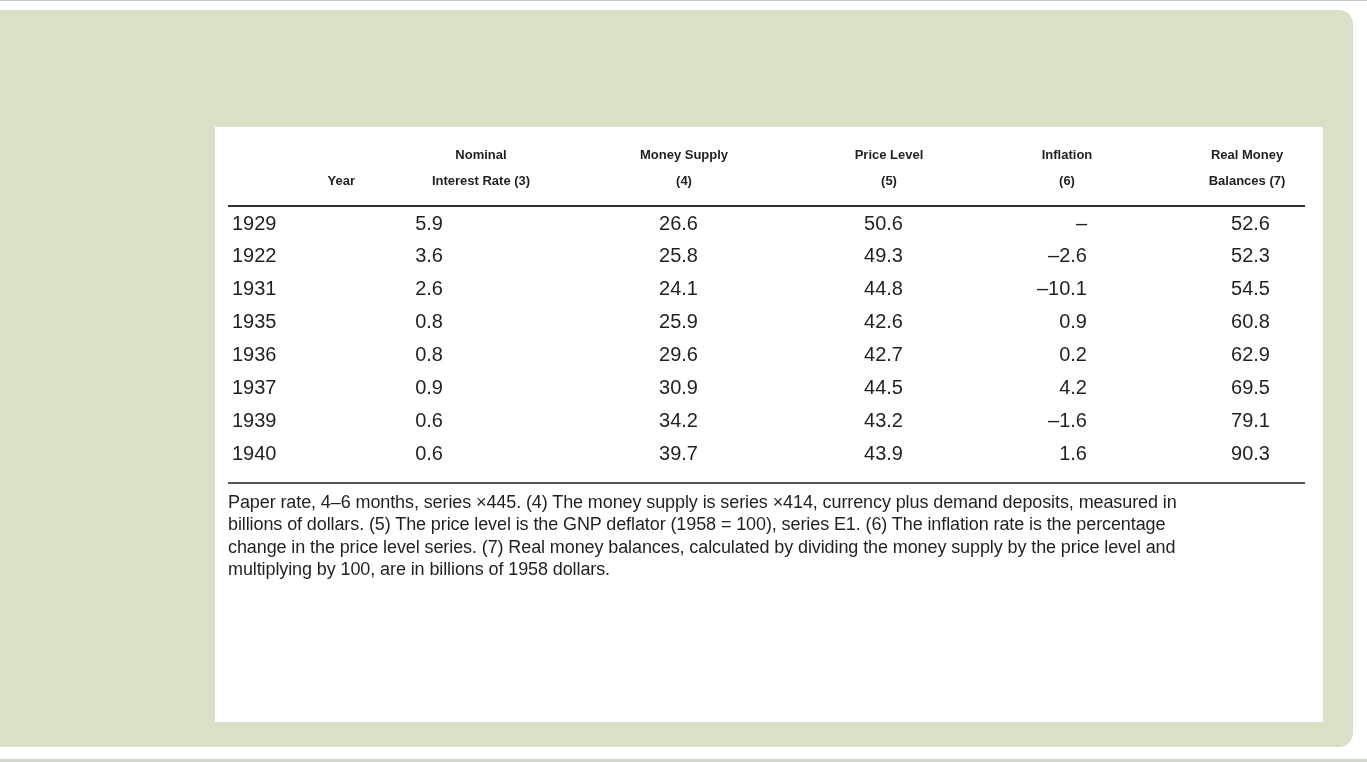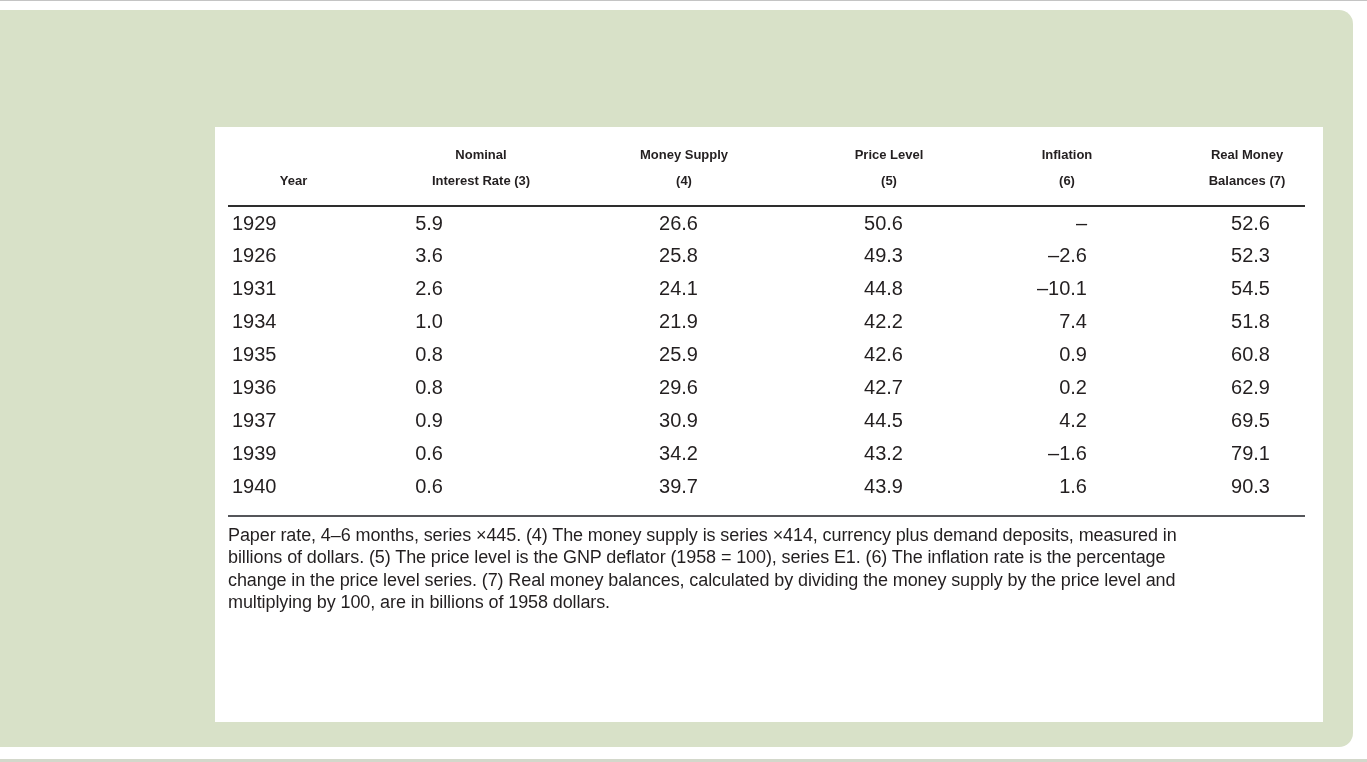--- a/index.html
+++ b/index.html
@@ -52,21 +52,21 @@
   thead th{
     font-weight:bold;
     font-size:13px;
     line-height:26px;
     text-align:center;
     vertical-align:bottom;
     padding:2px 0 11px 0;
     border-bottom:2px solid var(--header-rule);
     color:var(--text);
   }
-  thead th.c0{text-align:center;padding-left:4px;}
+  thead th.c0{text-align:right;padding-left:4px;}
   thead th.c4{padding-right:28px;}
   thead th.c5{padding-left:44px;}
   tbody td{
     height:33px;
     font-size:20px;
     vertical-align:middle;
     white-space:nowrap;
     color:var(--text);
   }
   tbody td.c0{text-align:left;padding-left:4px;}
@@ -134,42 +134,34 @@
     <tbody id="table-body">
         <tr>
           <td class="c0">1929</td>
           <td class="c1">5.9</td>
           <td class="c2">26.6</td>
           <td class="c3">50.6</td>
           <td class="c4">–</td>
           <td class="c5">52.6</td>
         </tr>
         <tr>
-          <td class="c0">1926</td>
+          <td class="c0">1922</td>
           <td class="c1">3.6</td>
           <td class="c2">25.8</td>
           <td class="c3">49.3</td>
           <td class="c4">–2.6</td>
           <td class="c5">52.3</td>
         </tr>
         <tr>
           <td class="c0">1931</td>
           <td class="c1">2.6</td>
           <td class="c2">24.1</td>
           <td class="c3">44.8</td>
           <td class="c4">–10.1</td>
           <td class="c5">54.5</td>
-        </tr>
-        <tr>
-          <td class="c0">1934</td>
-          <td class="c1">1.0</td>
-          <td class="c2">21.9</td>
-          <td class="c3">42.2</td>
-          <td class="c4">7.4</td>
-          <td class="c5">51.8</td>
         </tr>
         <tr>
           <td class="c0">1935</td>
           <td class="c1">0.8</td>
           <td class="c2">25.9</td>
           <td class="c3">42.6</td>
           <td class="c4">0.9</td>
           <td class="c5">60.8</td>
         </tr>
         <tr>

